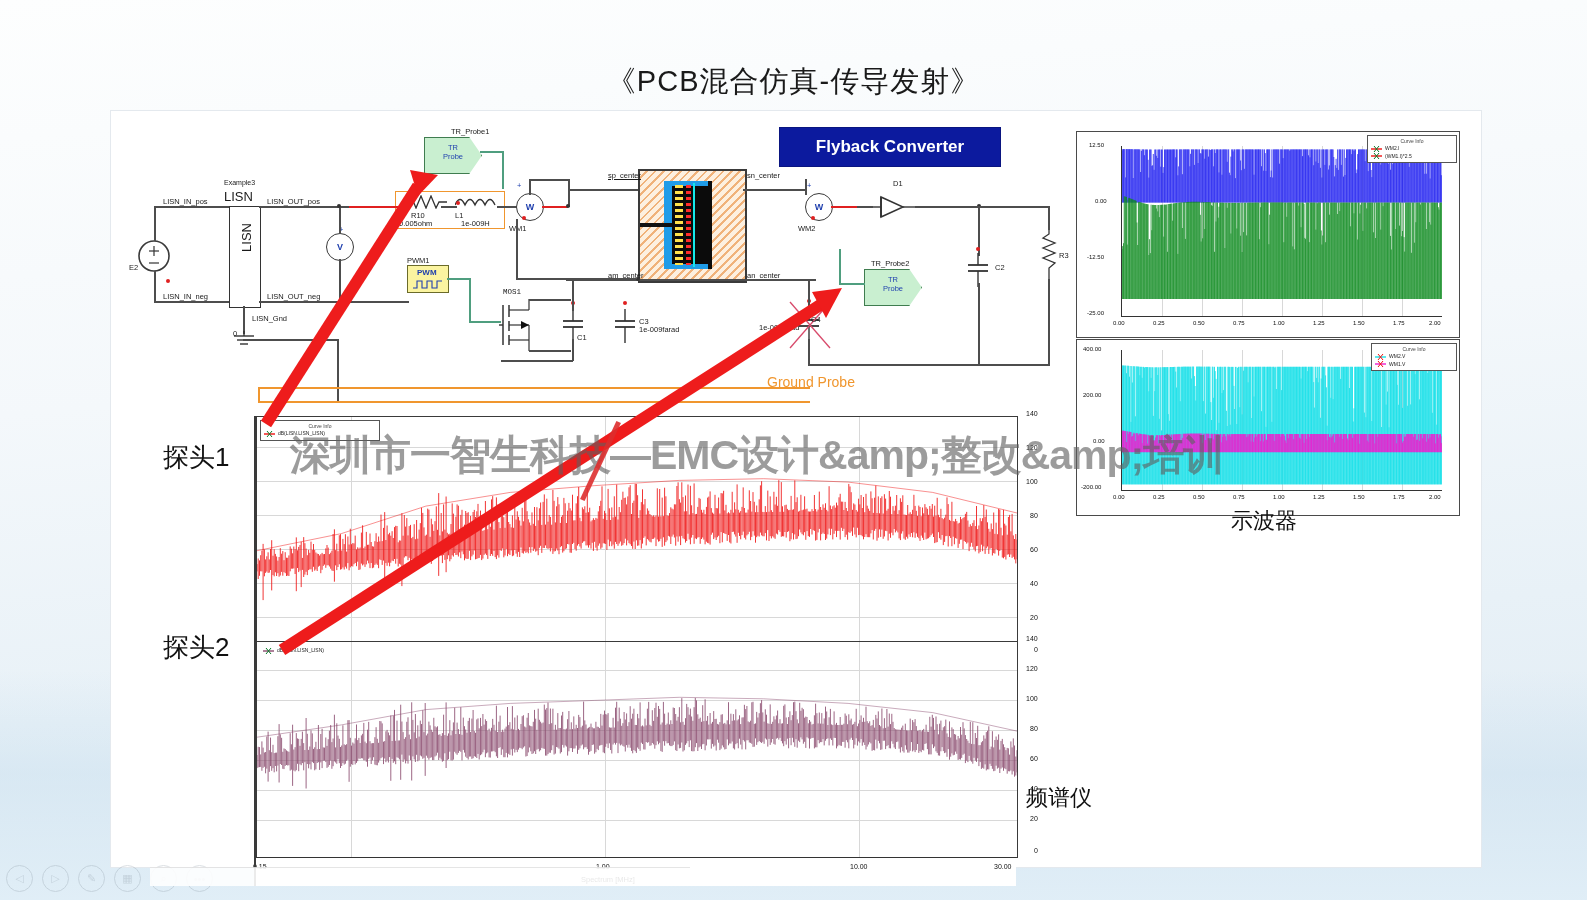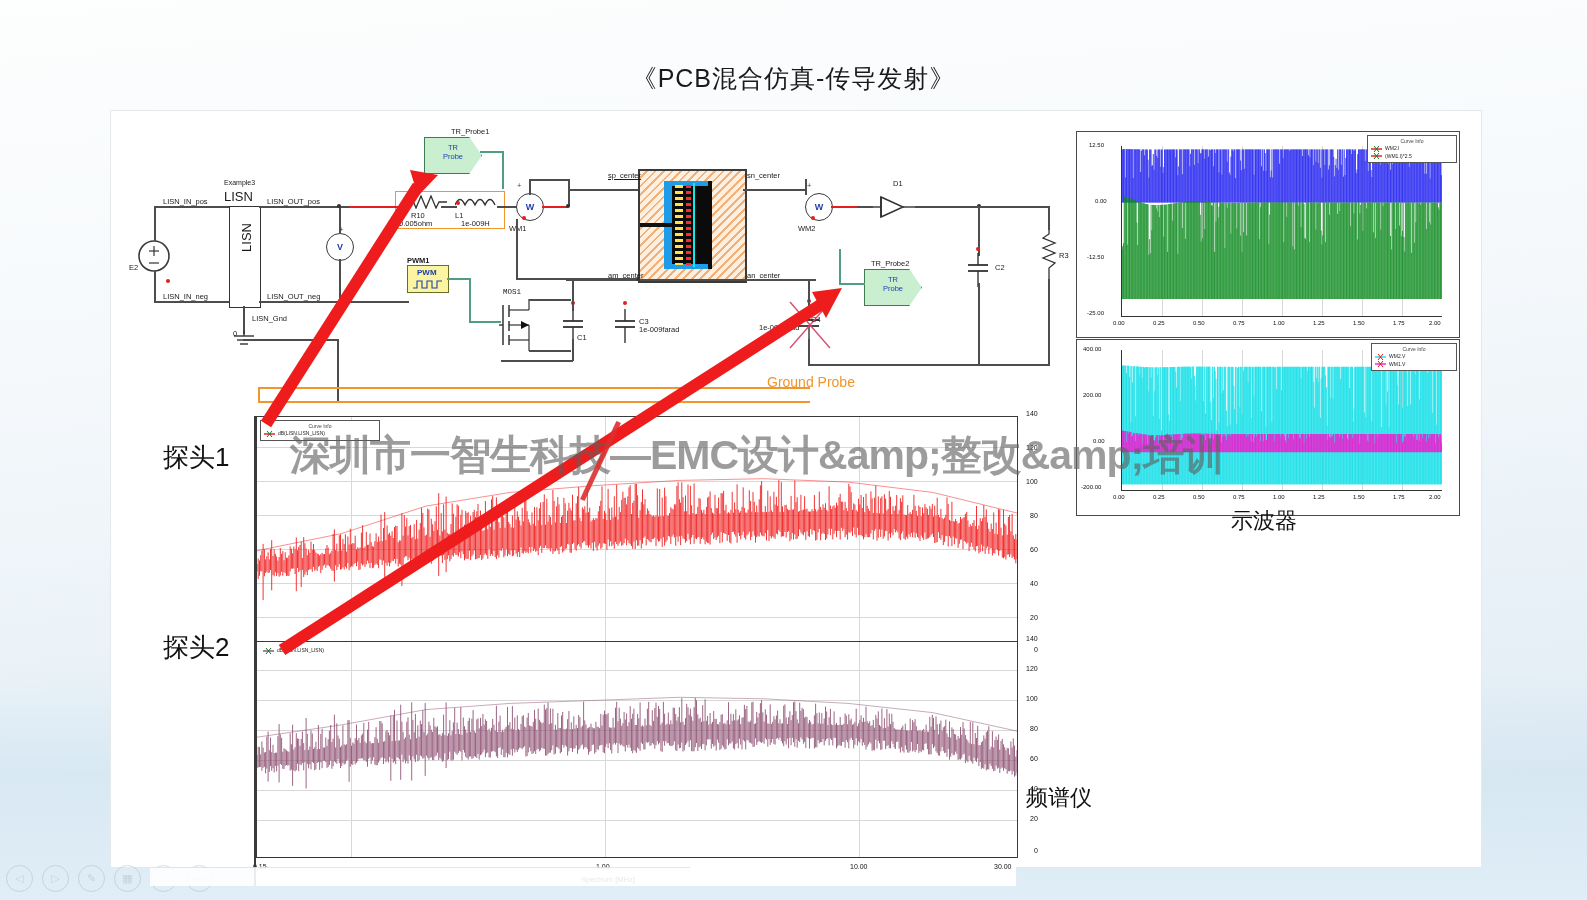--- a/index.html
+++ b/index.html
@@ -4,21 +4,21 @@
 <style>
   html,body{margin:0;padding:0;}
   body{
     width:1587px;height:900px;overflow:hidden;position:relative;
     font-family:"Liberation Sans","DejaVu Sans",sans-serif;
     background:linear-gradient(175deg,#fdfefe 0%,#f4f8fb 40%,#e8f1f7 70%,#dfeaf3 100%);
   }
   .slide-bg-wave{position:absolute;left:0;bottom:0;width:100%;height:230px;
     background:linear-gradient(180deg,rgba(214,232,243,0) 0%,rgba(205,226,240,.55) 45%,rgba(224,238,247,.9) 100%);}
   .slide-title{position:absolute;left:0;top:62px;width:100%;text-align:center;
-    font-size:25px;color:#1a1a1a;letter-spacing:1px;}
+    font-size:29px;color:#1a1a1a;letter-spacing:1px;}
   .canvas{position:absolute;left:110px;top:110px;width:1370px;height:756px;
     background:#ffffff;border:1px solid #e4e9ee;}
   
   .schem{position:absolute;left:0;top:0;width:1370px;height:320px;}
   .wire{position:absolute;background:#4d4d4d;}
   .wire.h{height:1.6px;}
   .wire.v{width:1.6px;}
   .wire.grn{background:#4f9e7f;}
   .wire.org{background:#f0962e;}
   .lbl{position:absolute;font-size:7.5px;color:#1a1a1a;white-space:nowrap;
@@ -163,21 +163,21 @@
     </div>
     <div class="lbl" style="left:497px;top:60px;text-decoration:underline;">sp_center</div>
     <div class="lbl" style="left:636px;top:60px;">sn_center</div>
     <div class="lbl" style="left:497px;top:160px;">am_center</div>
     <div class="lbl" style="left:636px;top:160px;">an_center</div>
     <div class="wire h" style="left:632px;top:78px;width:62px;"></div>
     <div class="wire h" style="left:527px;top:168px;width:0px;"></div>
     <div class="wire h" style="left:455px;top:168px;width:250px;"></div>
     <div class="jnode" style="left:525px;top:166px;"></div>
 
-    <div class="lbl" style="left:296px;top:145px;font-weight:bold;">PWM1</div>
+    <div class="lbl" style="left:296px;top:145px;">PWM1</div>
     <div class="pwmbox" style="left:296px;top:154px;width:40px;height:26px;">
       <div class="lbl" style="left:9px;top:2px;color:#1f3fae;font-weight:bold;font-size:8px;">PWM</div>
       <svg style="position:absolute;left:5px;top:13px;" width="30" height="10">
         <polyline points="0,9 4,9 4,2 9,2 9,9 14,9 14,2 19,2 19,9 24,9 24,2 29,2" fill="none" stroke="#1f3fae" stroke-width="1.1"></polyline>
       </svg>
     </div>
     <div class="wire h grn" style="left:336px;top:167px;width:24px;"></div>
     <div class="wire v grn" style="left:358px;top:167px;height:44px;"></div>
     <div class="wire h grn" style="left:358px;top:210px;width:32px;"></div>
 
@@ -287,20 +287,21 @@
     <div class="wire v grn" style="left:391px;top:40px;height:38px;"></div>
 
     <div class="lbl" style="left:760px;top:148px;">TR_Probe2</div>
     <div class="probe" style="left:753px;top:158px;width:56px;height:30px;">
       <div>TR</div>
       <div>Probe</div>
     </div>
     <div class="wire h grn" style="left:728px;top:172px;width:26px;"></div>
     <div class="wire v grn" style="left:728px;top:138px;height:36px;"></div>
 
+    <div class="flyback" style="left:668px;top:16px;width:220px;height:38px;">Flyback Converter</div>
 
     <div class="wire h org" style="left:147px;top:276px;width:552px;height:2px;"></div>
     <div class="wire v org" style="left:147px;top:276px;height:14px;width:2px;"></div>
     <div class="wire h org" style="left:147px;top:290px;width:552px;height:2px;"></div>
     <div style="position:absolute;left:656px;top:263px;font-size:14px;color:#f0962e;">Ground Probe</div>
   </div>
 
   <div class="chart" style="left:145px;top:305px;width:760px;height:245px;">
     <div class="plotbox" style="left:0;top:0;width:760px;height:240px;">
       <div class="grid-h" style="top:30px;"></div>

